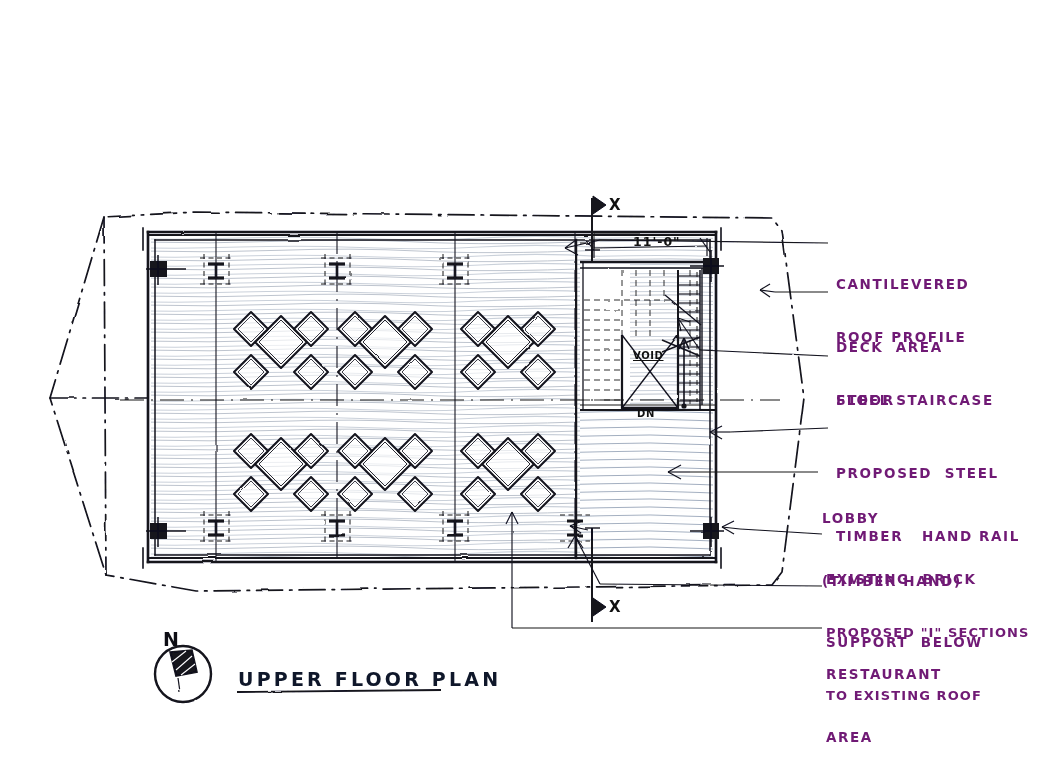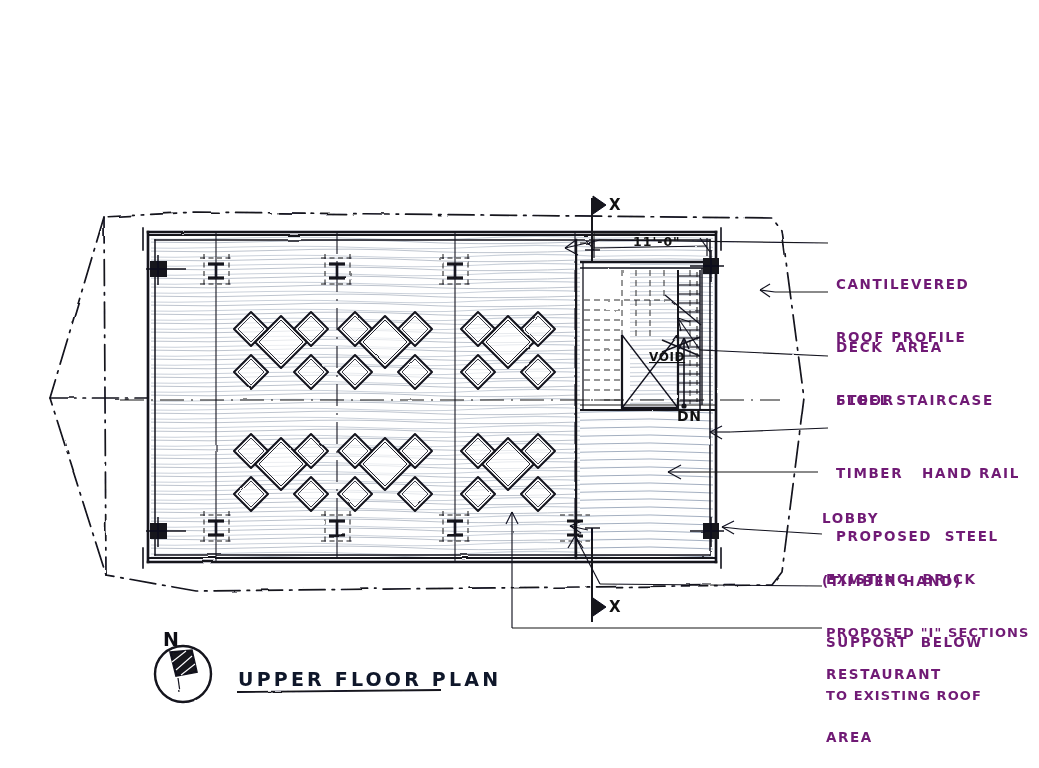--- a/index.html
+++ b/index.html
@@ -510,22 +510,22 @@
   <div class="anno" style="left:836px;top:285px;">
     <div>ROOF PROFILE</div>
     <div>FLOOR</div>
   </div>
 
   <div class="anno" style="left:836px;top:348px;">
     <div>STEEL STAIRCASE</div>
   </div>
 
   <div class="anno" style="left:836px;top:421px;">
+    <div>PROPOSED  STEEL</div>
     <div>TIMBER   HAND RAIL</div>
-    <div>PROPOSED  STEEL</div>
   </div>
 
   <div class="anno" style="left:822px;top:466px;">
     <div>LOBBY</div>
     <div>(TIMBER HAND)</div>
   </div>
 
   <div class="anno" style="left:826px;top:527px;">
     <div>EXISTING  BRICK</div>
     <div>SUPPORT  BELOW</div>
@@ -534,22 +534,22 @@
   <div class="anno" style="left:826px;top:580px;font-size:13px;letter-spacing:1.1px;">
     <div>PROPOSED "I" SECTIONS</div>
     <div>TO EXISTING ROOF</div>
   </div>
 
   <div class="anno" style="left:826px;top:622px;">
     <div>RESTAURANT</div>
     <div>AREA</div>
   </div>
 
-  <div class="small-lbl" style="left:649px;top:350px;font-size:12px;text-decoration:underline;">VOID</div>
-  <div class="small-lbl" style="left:677px;top:408px;font-size:14px;text-align:right;">DN</div>
+  <div class="small-lbl" style="left:633px;top:350px;font-size:10px;text-decoration:underline;">VOID</div>
+  <div class="small-lbl" style="left:637px;top:408px;font-size:10px;text-align:right;">DN</div>
 
   <div class="dim-lbl" style="left:633px;top:234px;">11'-0"</div>
 
   <div class="sec-lbl" style="left:609px;top:196px;">X</div>
   <div class="sec-lbl" style="left:609px;top:598px;">X</div>
 
   <div class="north-txt" style="left:163px;top:628px;">N</div>
 
   <div class="title-txt" style="left:238px;top:668px;">UPPER FLOOR PLAN</div>
 

